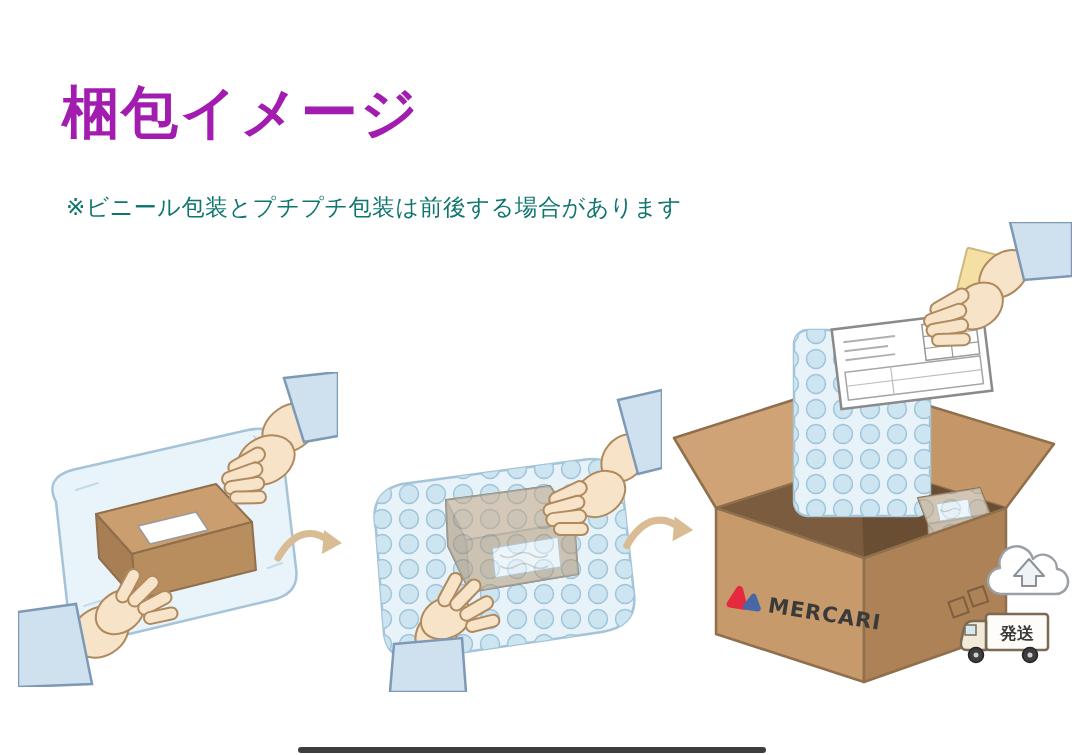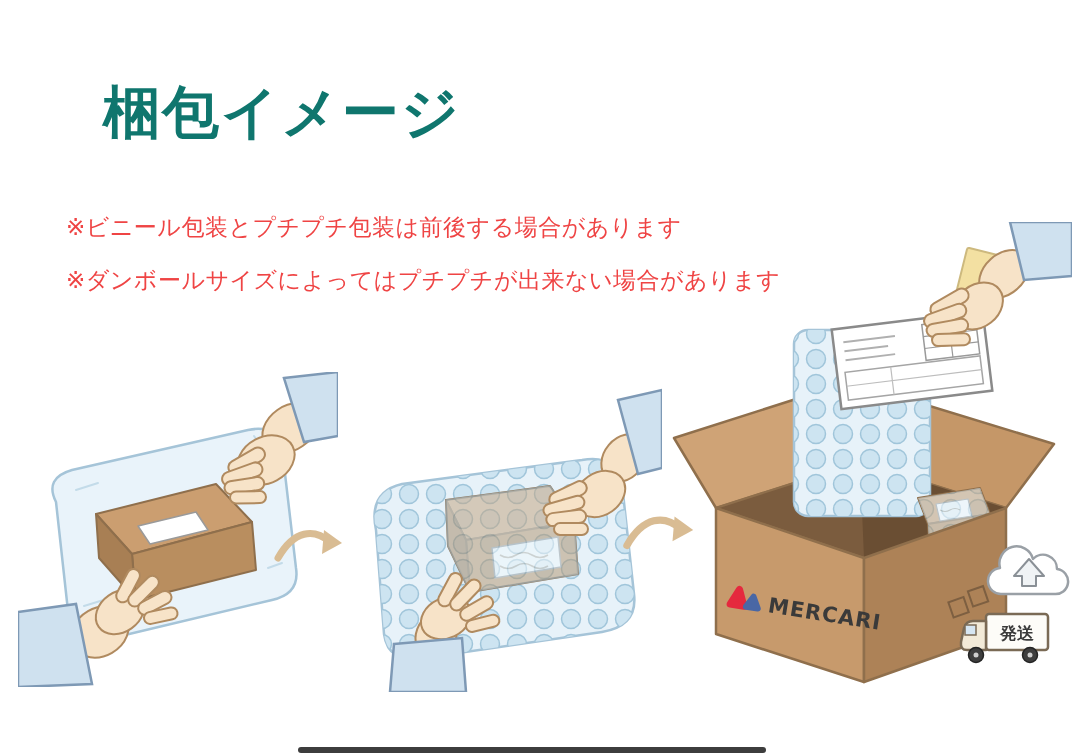--- a/index.html
+++ b/index.html
@@ -2,45 +2,44 @@
 <html><head>
 <meta charset="utf-8">
 <style>
   html,body { margin:0; padding:0; background:#ffffff; }
   .canvas {
     position:relative; width:1080px; height:755px; background:#ffffff;
     overflow:hidden; font-family:"DejaVu Sans","Liberation Sans",sans-serif;
   }
   .title {
     position:absolute; left:62px; top:84px; font-size:57px; font-weight:600;
-    color:#0f766e; letter-spacing:2px; line-height:1;margin-left:41px;
+    color:#a21caf; letter-spacing:2px; line-height:1;
   }
   .notes { position:absolute; left:66px; top:192px; }
-  .note { font-size:23px; color:#ef4444; margin-bottom:22px; font-weight:500; letter-spacing:0.5px;margin-top:20px; }
+  .note { font-size:23px; color:#0f766e; margin-bottom:22px; font-weight:500; letter-spacing:0.5px; }
   .ill, .flow-arrow { position:absolute; }
   .ill1 { left:18px;  top:372px; width:320px; height:315px; }
   .ill2 { left:342px; top:382px; width:320px; height:310px; }
   .ill3 { left:668px; top:222px; width:404px; height:480px; }
   .arrow1 { left:272px; top:518px; width:72px; height:56px; }
   .arrow2 { left:620px; top:504px; width:76px; height:58px; }
   .bottom-bar {
     position:absolute; left:298px; bottom:2px; width:468px; height:6px;
     background:#3d3d3d; border-radius:3px;
   }
 </style>
 </head>
 <body>
 
 <div class="canvas">
 
   <div class="title">梱包イメージ</div>
 
   <div class="notes">
     <div class="note">※ビニール包装とプチプチ包装は前後する場合があります</div>
-    <div class="note">※ダンボールサイズによってはプチプチが出来ない場合があります</div>
   </div>
 
   <svg class="ill ill1" viewBox="0 0 320 315">
     <g>
       <path d="M38,130 Q26,106 54,98 L230,58 Q258,52 264,76 L278,196 Q282,222 254,228 L86,268 Q56,275 51,248 Z" fill="#e9f3fa" stroke="#a5c4d8" stroke-width="2.5" stroke-linejoin="round"></path>
       <path d="M58,118 l22,-7 M66,234 l26,-8 M243,88 l12,20 M250,196 l14,-5 M236,64 l10,14" stroke="#c3dbe9" stroke-width="2" fill="none" stroke-linecap="round"></path>
     </g>
     <g stroke="#8f6f4c" stroke-width="2" stroke-linejoin="round">
       <polygon points="78,142 198,112 234,150 114,182" fill="#cb9e70"></polygon>
       <polygon points="114,182 234,150 238,198 118,228" fill="#b98e5f"></polygon>

